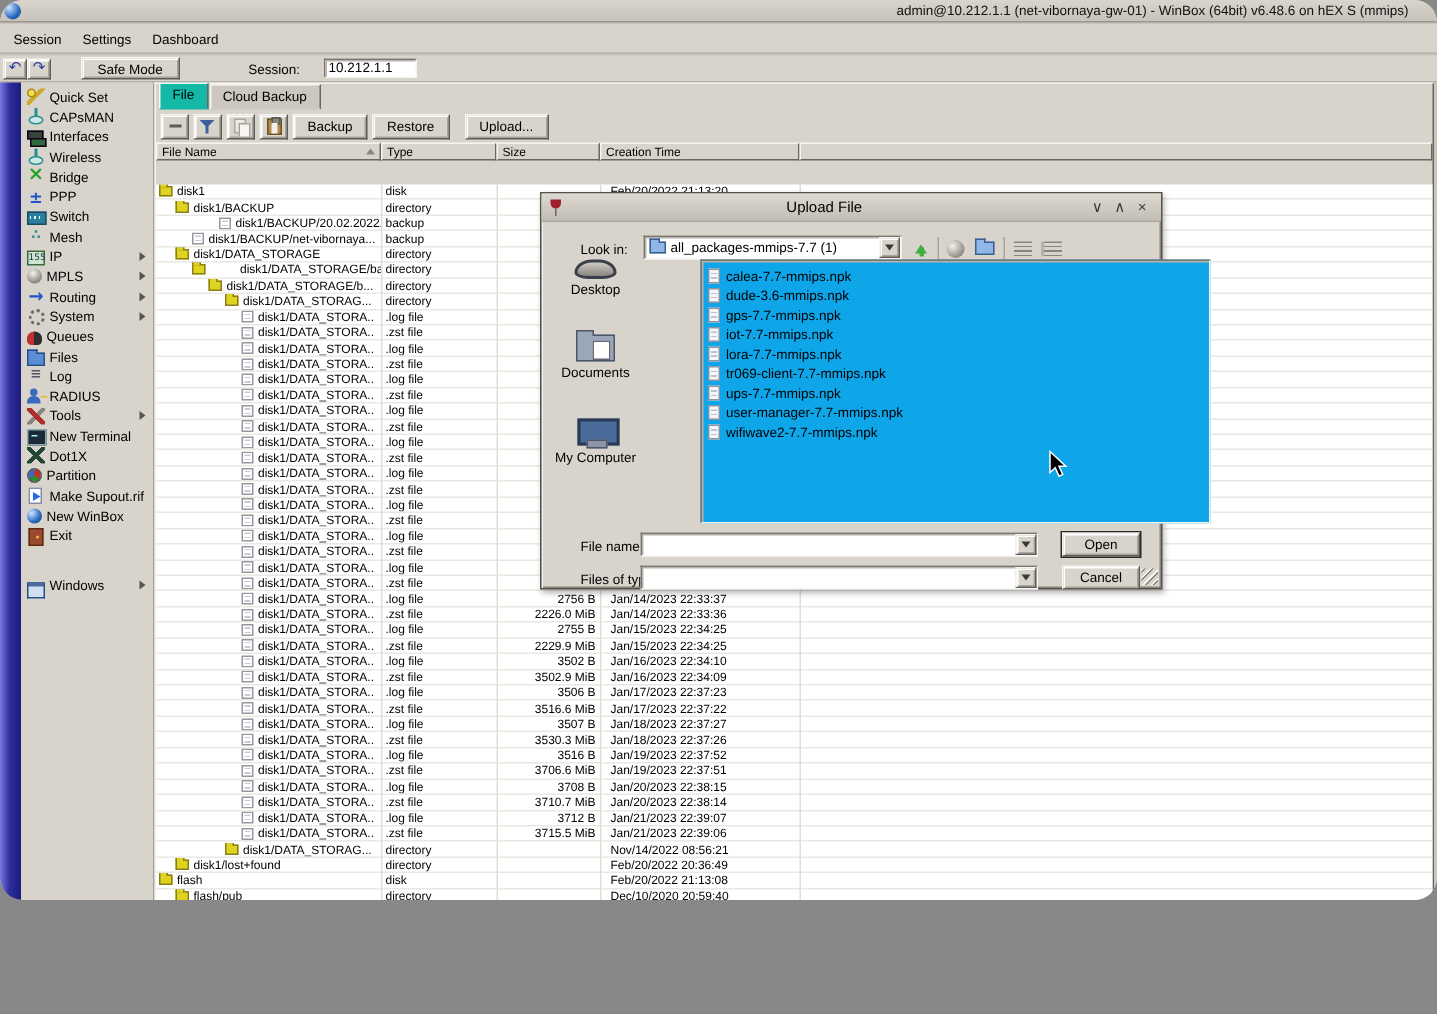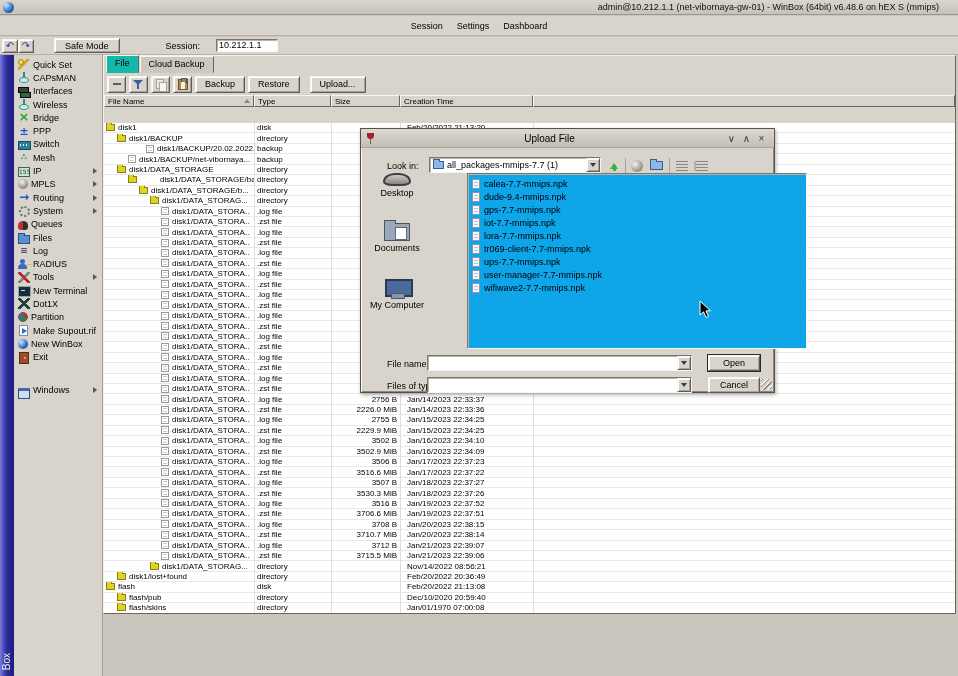--- a/index.html
+++ b/index.html
@@ -1,24 +1,24 @@
 <!DOCTYPE html>
 <html><head>
 <meta charset="utf-8">
 <style>
   *{margin:0;padding:0;box-sizing:border-box;}
   html,body{background:#888;}
   body{font-family:"Liberation Sans",sans-serif;}
-  #screen{position:relative;width:958px;height:676px;overflow:hidden;background:#cac6be;color:#000;}
+  #screen{position:relative;width:958px;height:600px;overflow:hidden;background:#cac6be;color:#000;border-radius:15px;}
 
   
   #titlebar{position:absolute;left:0;top:0;width:958px;height:15px;background:linear-gradient(#d9d5cd,#c7c3bb);border-bottom:1px solid #9a968e;display:flex;align-items:center;padding:0 3px;}
   .app-logo{width:11px;height:11px;border-radius:50%;background:radial-gradient(circle at 3px 3px,#cfe6ff,#2a6ac0 60%,#123a7a);flex:none;}
   #win-title{margin-left:auto;padding-right:16px;font-size:9px;color:#111;white-space:nowrap;}
-  #menubar{position:absolute;left:0;top:16px;width:958px;height:20px;background:#d8d4cc;border-bottom:1px solid #b5b1a9;display:flex;align-items:center;padding:0 2px;justify-content:center;}
+  #menubar{position:absolute;left:0;top:16px;width:958px;height:20px;background:#d8d4cc;border-bottom:1px solid #b5b1a9;display:flex;align-items:center;padding:0 2px;}
   .menu-item{font-size:9px;padding:2px 7px;}
   #toolbar{position:absolute;left:0;top:37px;width:958px;height:18px;background:#d8d4cc;border-bottom:1px solid #b5b1a9;display:flex;align-items:center;padding:0 2px;}
   .btn3d{background:#d8d4cc;border:1px solid;border-color:#f6f5f1 #5f5b55 #5f5b55 #f6f5f1;box-shadow:inset 1px 1px 0 #fff,inset -1px -1px 0 #a8a49c;font-size:9px;display:flex;align-items:center;justify-content:center;cursor:default;}
   .histbtn{width:16px;height:14px;color:#2a3aa0;font-size:10px;line-height:10px;}
   #safe-mode{margin-left:20px;height:15px;padding:0 10px;}
   #session-label{margin-left:46px;font-size:9px;}
   .sunken{background:#fff;border:1px solid;border-color:#7a766f #f6f5f1 #f6f5f1 #7a766f;box-shadow:inset 1px 1px 0 #b8b4ac;}
   #session-field{margin-left:16px;width:62px;height:13px;font-size:9px;padding:0 2px;line-height:11px;}
 
   
@@ -793,21 +793,21 @@
           <div>My Computer</div>
         </div>
         <div id="dlg-places"></div>
       <div id="dlg-files">
           <div class="dfile">
             <span class="npk-ico"></span>
             <span>calea-7.7-mmips.npk</span>
           </div>
           <div class="dfile">
             <span class="npk-ico"></span>
-            <span>dude-9.4-mmips.npk</span>
+            <span>dude-3.6-mmips.npk</span>
           </div>
           <div class="dfile">
             <span class="npk-ico"></span>
             <span>gps-7.7-mmips.npk</span>
           </div>
           <div class="dfile">
             <span class="npk-ico"></span>
             <span>iot-7.7-mmips.npk</span>
           </div>
           <div class="dfile">

